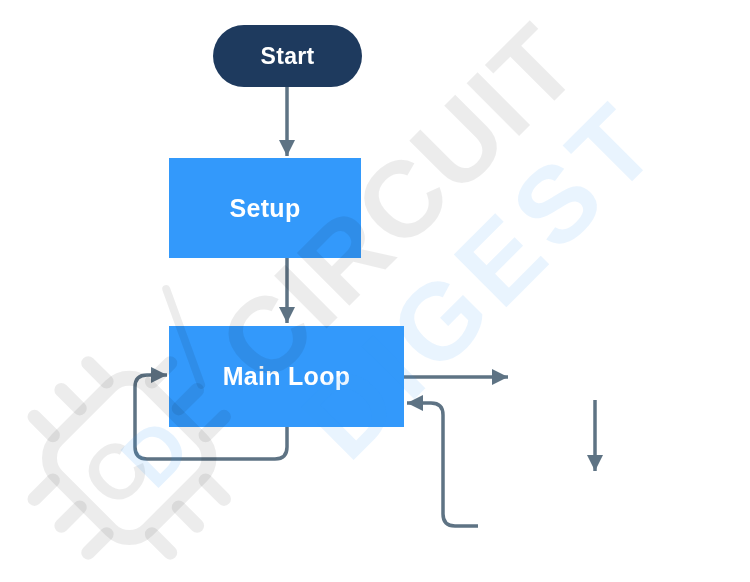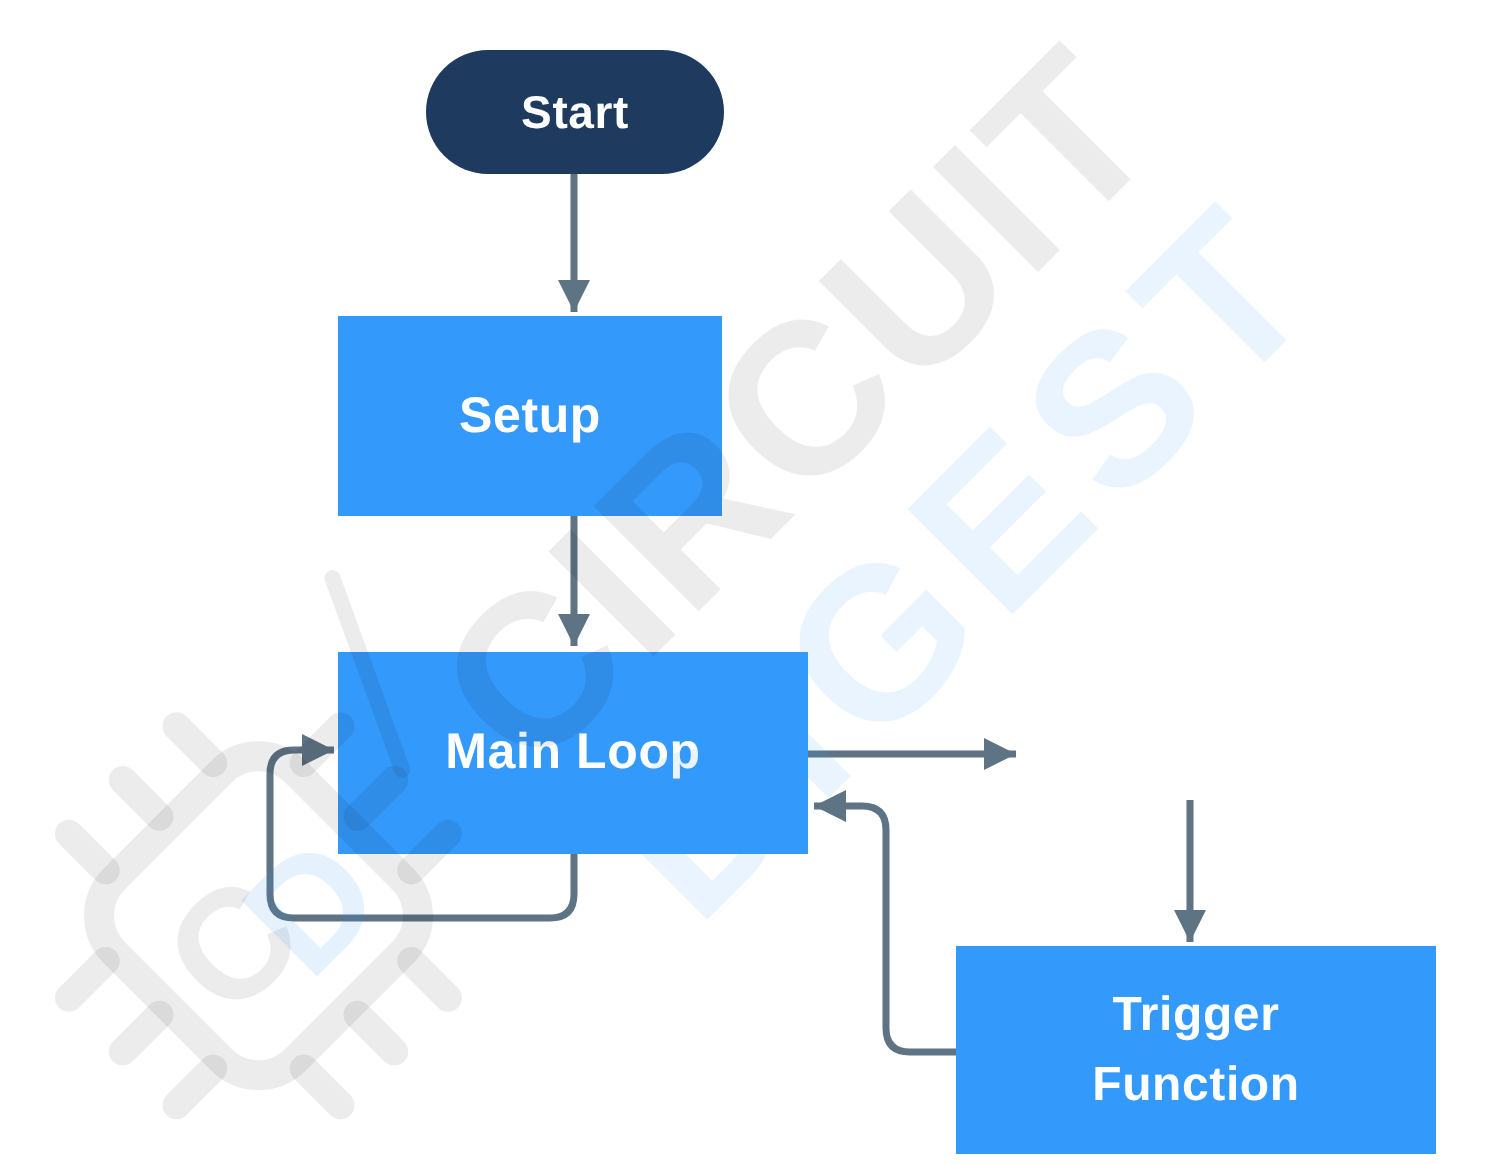--- a/index.html
+++ b/index.html
@@ -81,24 +81,20 @@
 
   <div class="node" id="node-setup">
     <span>Setup</span>
   </div>
 
   <div class="node" id="node-main-loop">
     <span>Main Loop</span>
   </div>
 
 
-  <div class="node" id="node-trigger">
-    <span>Trigger</span>
-    <span>Function</span>
-  </div>
 
   <svg id="watermark-layer" viewBox="0 0 750 582" xmlns="http://www.w3.org/2000/svg">
     <g transform="translate(265 390) rotate(-45)" font-family="Liberation Sans, sans-serif" font-weight="bold">
       <text x="0" y="0" font-size="108" letter-spacing="2" fill="rgba(0,0,0,0.075)">CIRCUIT</text>
       <text x="6" y="112" font-size="108" letter-spacing="8" fill="rgba(51,153,250,0.11)">DIGEST</text>
       <rect x="-24" y="-150" width="8" height="110" rx="4" fill="rgba(0,0,0,0.075)" transform="rotate(25 -20 -95)"></rect>
       <g transform="translate(-144 -48)">
         <rect x="-64" y="-64" width="128" height="128" rx="26" fill="none" stroke="rgba(0,0,0,0.075)" stroke-width="15"></rect>
         <g stroke="rgba(0,0,0,0.075)" stroke-width="14" stroke-linecap="round">
           <line x1="-38" y1="-70" x2="-38" y2="-96"></line>

